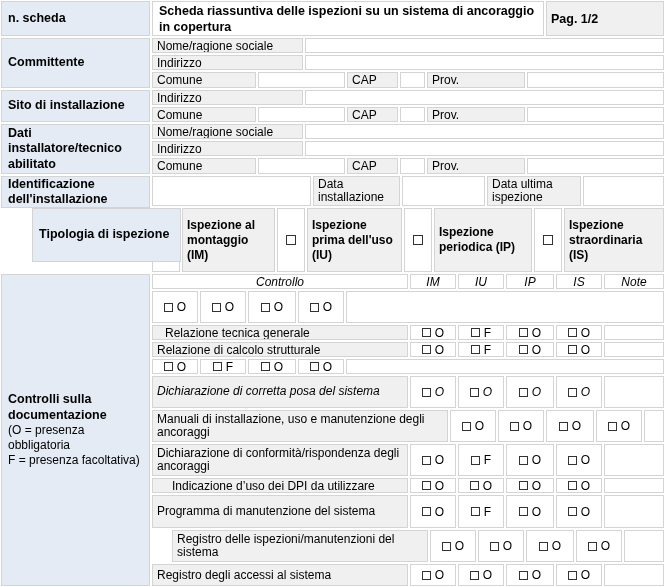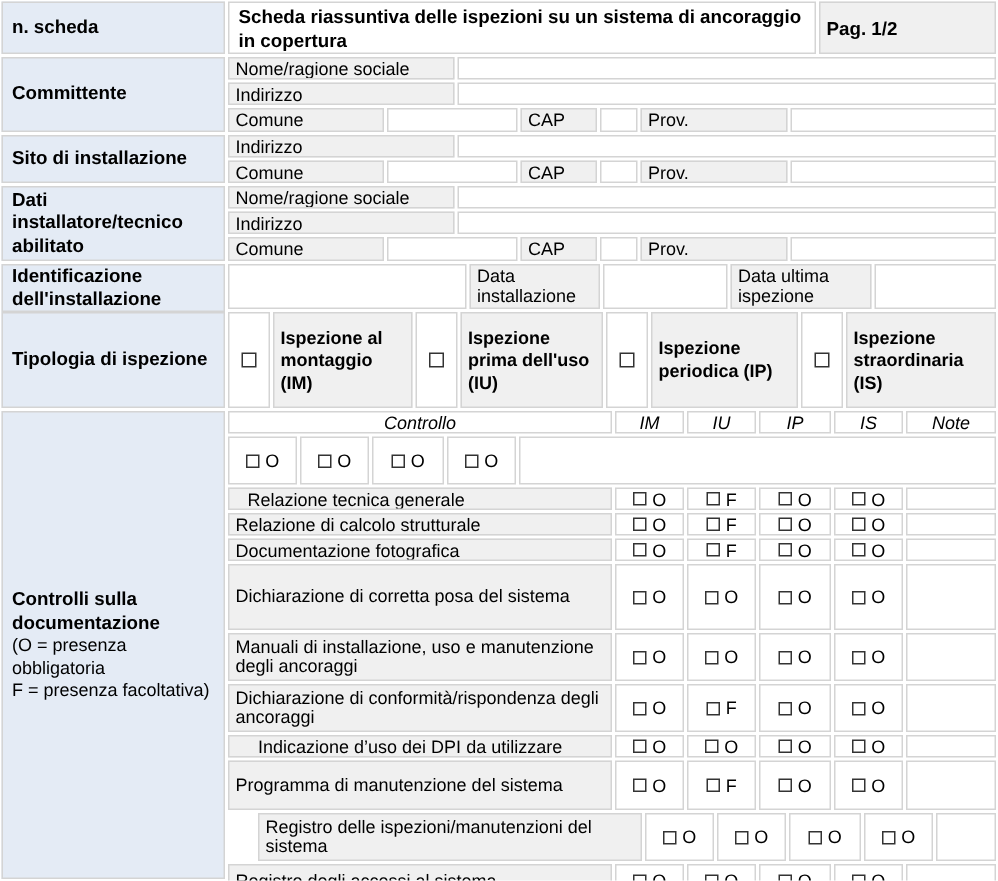--- a/index.html
+++ b/index.html
@@ -51,21 +51,21 @@
     </div>
   <div class="side" style="top:90px;height:32px;">
       <span>Sito di installazione</span>
     </div>
   <div class="side" style="top:124px;height:50px;">
       <span>Dati installatore/tecnico abilitato</span>
     </div>
   <div class="side" style="top:176px;height:30px;">
       <span>Identificazione dell'installazione</span>
     </div>
-  <div class="side" style="top:208px;height:64px;">
+  <div class="side" style="top:208px;height:54px;margin-left:31px;">
       <span>Tipologia di ispezione</span>
     </div>
   <div class="side" style="top:274px;height:312px;">
     <span>Controlli sulla documentazione</span>
     <span class="sub">(O = presenza obbligatoria</span>
     <span class="sub">F = presenza facoltativa)</span>
   </div>
 
   <div class="content">
 
@@ -222,41 +222,40 @@
           <span class="mkletter">O</span>
         </div>
       <div class="cell mark" style="width:46px;">
           <span class="cbx small"></span>
           <span class="mkletter">O</span>
         </div>
       <div class="cell grow"></div>
     </div>
 
     <div class="row" style="height:15px;">
-      <div class="cell gray" style="width:256px;">Documentazione fotografica</div>
       <div class="cell mark" style="width:46px;">
           <span class="cbx small"></span>
           <span class="mkletter">O</span>
         </div>
       <div class="cell mark" style="width:46px;">
           <span class="cbx small"></span>
           <span class="mkletter">F</span>
         </div>
       <div class="cell mark" style="width:48px;">
           <span class="cbx small"></span>
           <span class="mkletter">O</span>
         </div>
       <div class="cell mark" style="width:46px;">
           <span class="cbx small"></span>
           <span class="mkletter">O</span>
         </div>
       <div class="cell grow"></div>
     </div>
 
-    <div class="row" style="height:44px;">
+    <div class="row" style="height:32px;font-style:italic;">
       <div class="cell gray wrapcell" style="width:256px;">Dichiarazione di corretta posa del sistema</div>
       <div class="cell mark" style="width:46px;">
           <span class="cbx small"></span>
           <span class="mkletter">O</span>
         </div>
       <div class="cell mark" style="width:46px;">
           <span class="cbx small"></span>
           <span class="mkletter">O</span>
         </div>
       <div class="cell mark" style="width:48px;">
@@ -264,21 +263,21 @@
           <span class="mkletter">O</span>
         </div>
       <div class="cell mark" style="width:46px;">
           <span class="cbx small"></span>
           <span class="mkletter">O</span>
         </div>
       <div class="cell grow"></div>
     </div>
 
     <div class="row" style="height:32px;">
-      <div class="cell gray wrapcell" style="width:256px;">Manuali di installazione, uso e manutenzione degli ancoraggi</div>
+      <div class="cell gray wrapcell" style="width:296px;">Manuali di installazione, uso e manutenzione degli ancoraggi</div>
       <div class="cell mark" style="width:46px;">
           <span class="cbx small"></span>
           <span class="mkletter">O</span>
         </div>
       <div class="cell mark" style="width:46px;">
           <span class="cbx small"></span>
           <span class="mkletter">O</span>
         </div>
       <div class="cell mark" style="width:48px;">
           <span class="cbx small"></span>

